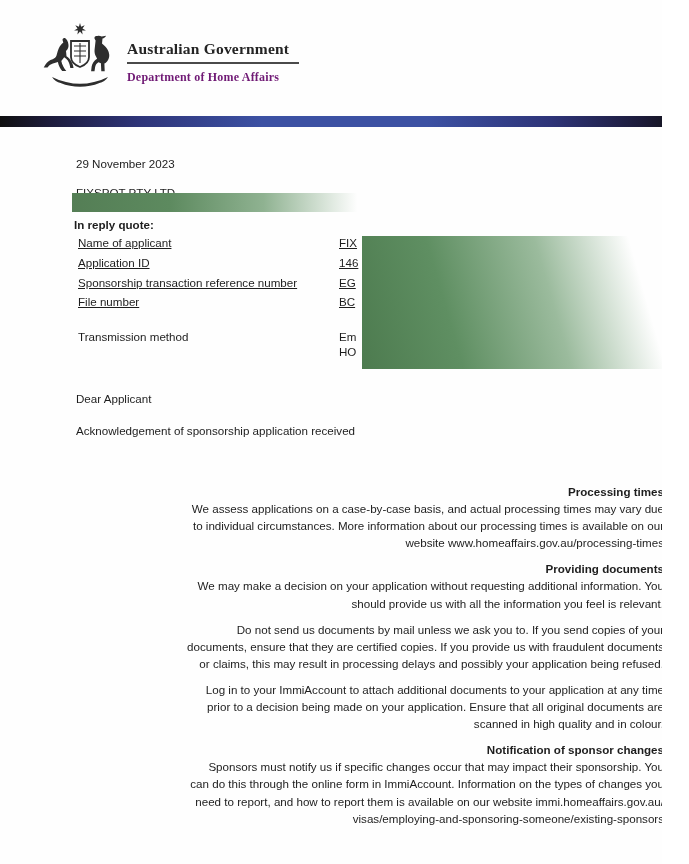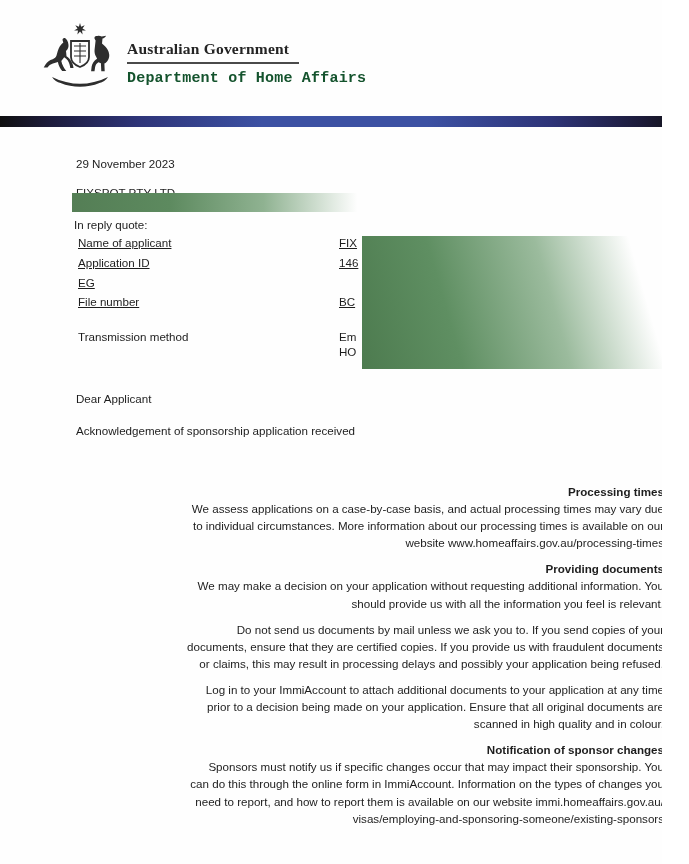--- a/index.html
+++ b/index.html
@@ -9,32 +9,32 @@
   }
   
   .crest{position:absolute;left:36px;top:22px;width:88px;height:70px;}
   .header-titles{position:absolute;left:127px;top:40px;}
   .gov-title{
     font-family:"Liberation Serif",serif;font-weight:bold;font-size:15.5px;
     color:#242424;letter-spacing:.2px;
   }
   .header-divider{width:172px;height:1.5px;background:#4a4a4a;margin:4px 0 6px 0;}
   .dept-title{
-    font-family:Liberation Mono, monospace;font-weight:bold;font-size:15px;
-    color:#14532d;letter-spacing:.2px;
+    font-family:Liberation Serif, serif;font-weight:bold;font-size:12px;
+    color:#701a75;letter-spacing:.2px;
   }
   .top-bar{
     position:absolute;left:0;top:116px;width:689px;height:11px;
     background:linear-gradient(90deg,#101010 0%,#1c1b3a 7%,#2e3478 20%,#3c51a3 38%,#3c51a3 62%,#2e3478 80%,#1c1b3a 93%,#101010 100%);
   }
   
   .txt{position:absolute;font-size:11.6px;line-height:13.5px;white-space:nowrap;}
   .date{left:76px;top:157px;}
   .addressee{left:76px;top:186px;z-index:1;}
-  .reply-quote-title{left:74px;top:218px;font-weight:normal;}
+  .reply-quote-title{left:74px;top:218px;font-weight:bold;}
   .quote-table{position:absolute;left:78px;top:236px;font-size:11.6px;}
   .q-row{display:flex;height:19.8px;align-items:flex-start;text-decoration:underline;}
   .q-label{width:261px;flex:0 0 261px;}
   .q-value{white-space:nowrap;}
   .transmission{position:absolute;left:78px;top:330px;display:flex;font-size:11.6px;}
   .t-label{width:261px;flex:0 0 261px;}
   .t-value{white-space:pre-line;line-height:14.5px;}
   
   .redact{position:absolute;pointer-events:none;}
   .redact-addressee{
@@ -93,20 +93,21 @@
   <div class="quote-table">
     <div class="q-row">
       <span class="q-label">Name of applicant</span>
       <span class="q-value">FIX</span>
     </div>
     <div class="q-row">
       <span class="q-label">Application ID</span>
       <span class="q-value">146</span>
     </div>
     <div class="q-row">
+      <span class="q-label">Sponsorship transaction reference number</span>
       <span class="q-value">EG</span>
     </div>
     <div class="q-row">
       <span class="q-label">File number</span>
       <span class="q-value">BC</span>
     </div>
   </div>
 
   <div class="transmission">
     <span class="t-label">Transmission method</span>

